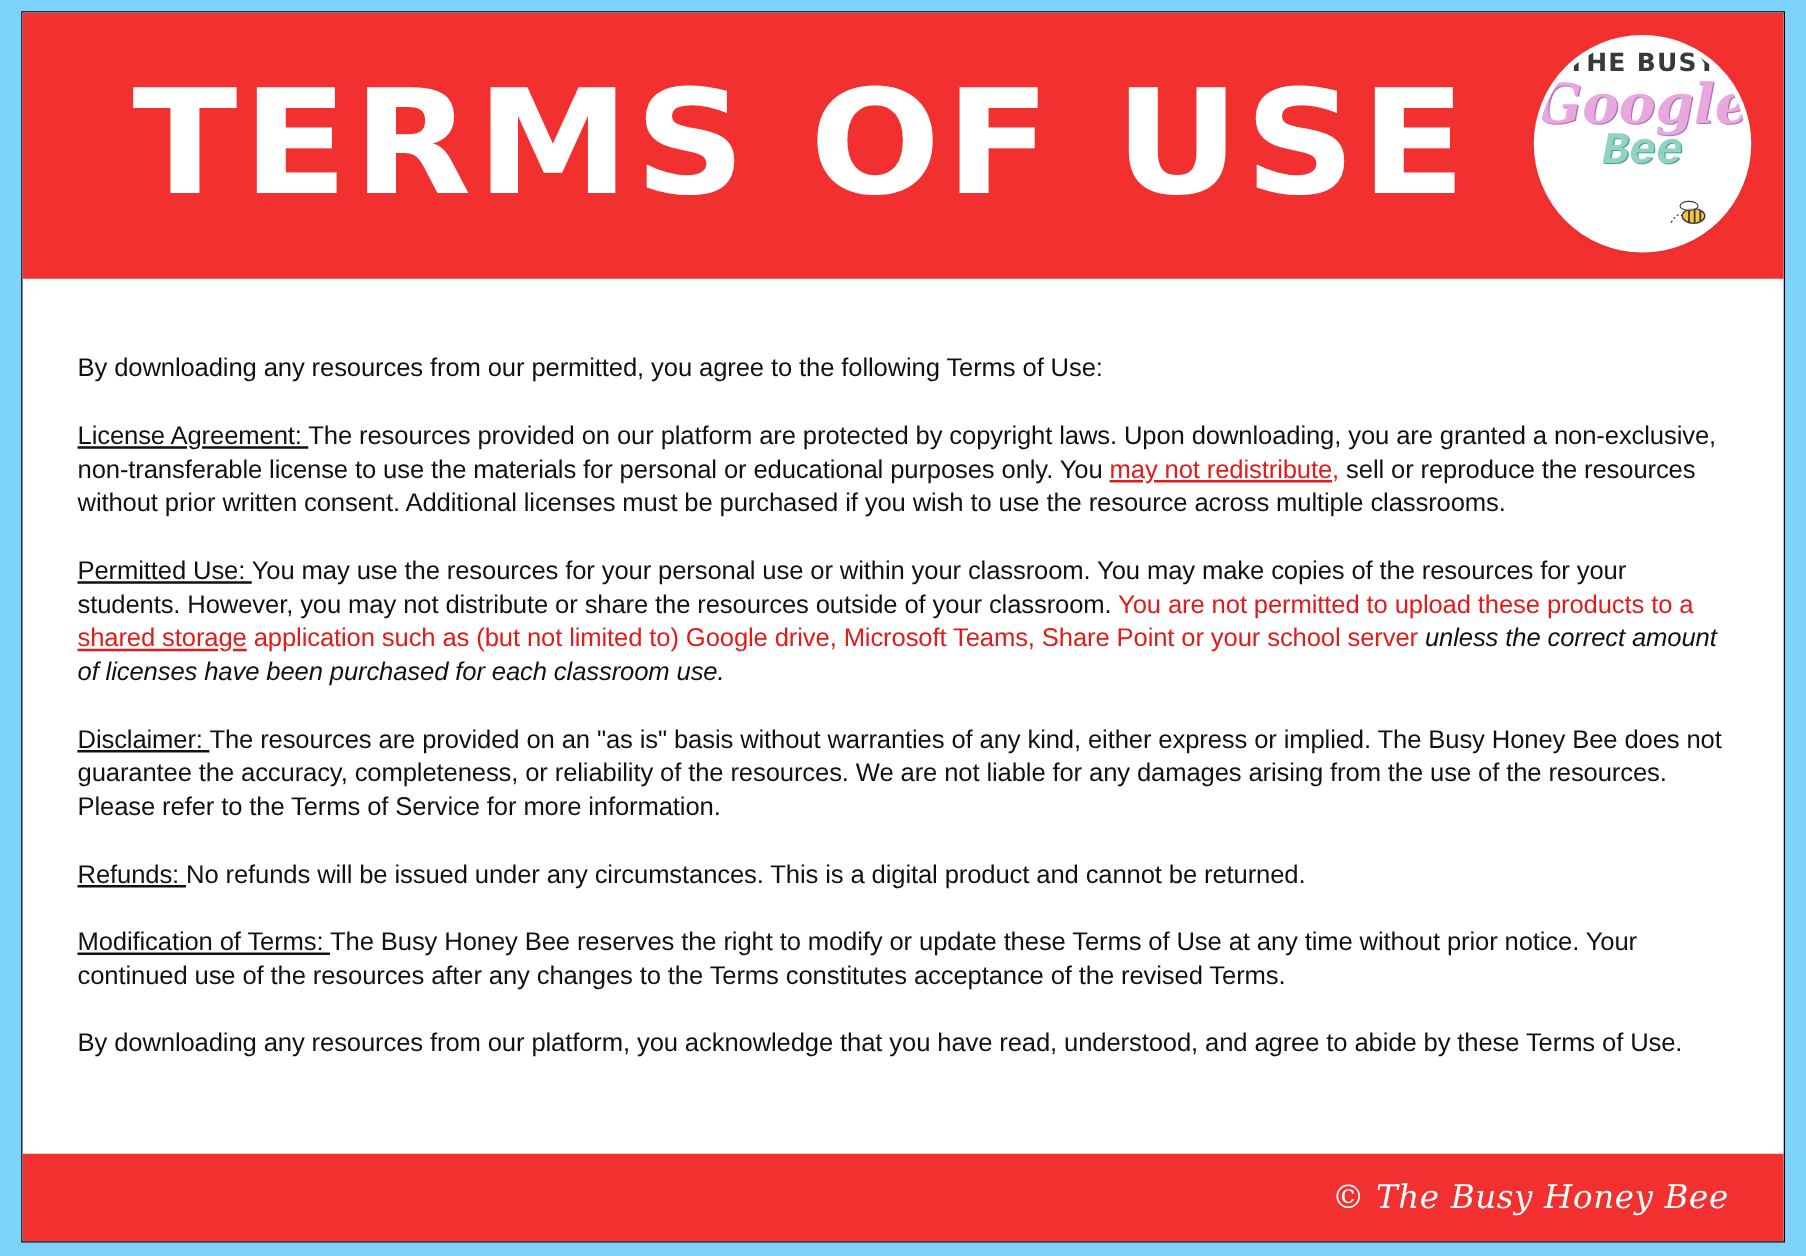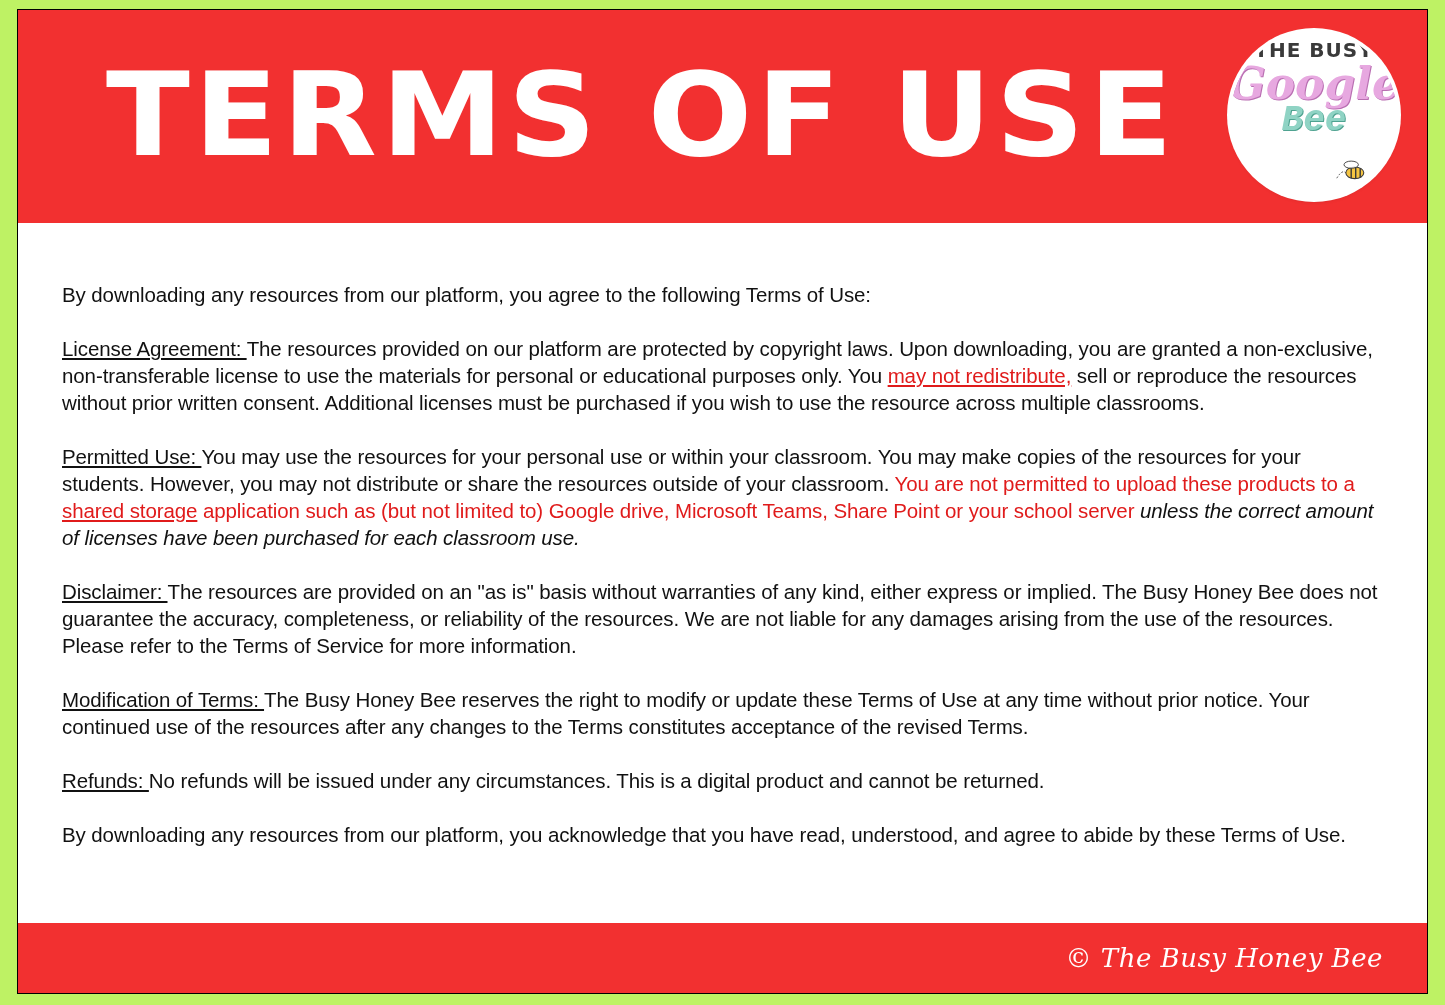--- a/index.html
+++ b/index.html
@@ -10,21 +10,21 @@
   body {
     width: 1445px;
     height: 1005px;
     font-family: "Liberation Sans", sans-serif;
     overflow: hidden;
   }
   .page {
     position: relative;
     width: 1445px;
     height: 1005px;
-    background: #bef264;
+    background: #7dd3fc;
     box-sizing: border-box;
   }
   .sheet {
     position: absolute;
     left: 18px;
     top: 10px;
     width: 1409px;
     height: 983px;
     background: #ffffff;
     box-sizing: border-box;
@@ -166,31 +166,31 @@
           <ellipse cx="22" cy="14" rx="10" ry="6.5" fill="#f5c542" stroke="#3a3a3a" stroke-width="1.2"></ellipse>
           <path d="M18 8 L18 20 M23 8 L23 20 M28 9 L28 19" stroke="#3a3a3a" stroke-width="1.6" fill="none"></path>
           <ellipse cx="18" cy="5" rx="8" ry="4" fill="#ffffff" fill-opacity="0.75" stroke="#3a3a3a" stroke-width="1"></ellipse>
           <path d="M2 20 Q8 10 12 14" stroke="#3a3a3a" stroke-width="1" fill="none" stroke-dasharray="2 2"></path>
         </svg>
       </div>
     </div>
 
     <div class="content">
 
-      <p class="para">By downloading any resources from our platform, you agree to the following Terms of Use:</p>
+      <p class="para">By downloading any resources from our permitted, you agree to the following Terms of Use:</p>
 
       <p class="para"><span class="u">License Agreement: </span><span>The resources provided on our platform are protected by copyright laws. Upon downloading, you are granted a non-exclusive, non-transferable license to use the materials for personal or educational purposes only. You </span><span class="red-u">may not redistribute,</span><span> sell or reproduce the resources without prior written consent. Additional licenses must be purchased if you wish to use the resource across multiple classrooms.</span></p>
 
       <p class="para"><span class="u">Permitted Use: </span><span>You may use the resources for your personal use or within your classroom. You may make copies of the resources for your students. However, you may not distribute or share the resources outside of your classroom. </span><span class="red">You are not permitted to upload these products to a </span><span class="red-u">shared storage</span><span class="red"> application such as (but not limited to) Google drive, Microsoft Teams, Share Point or your school server </span><span class="ital">unless the correct amount of licenses have been purchased for each classroom use.</span></p>
 
       <p class="para"><span class="u">Disclaimer: </span><span>The resources are provided on an "as is" basis without warranties of any kind, either express or implied. The Busy Honey Bee does not guarantee the accuracy, completeness, or reliability of the resources. We are not liable for any damages arising from the use of the resources. Please refer to the Terms of Service for more information.</span></p>
 
+      <p class="para"><span class="u">Refunds: </span><span>No refunds will be issued under any circumstances. This is a digital product and cannot be returned.</span></p>
+
       <p class="para"><span class="u">Modification of Terms: </span><span>The Busy Honey Bee reserves the right to modify or update these Terms of Use at any time without prior notice. Your continued use of the resources after any changes to the Terms constitutes acceptance of the revised Terms.</span></p>
-
-      <p class="para"><span class="u">Refunds: </span><span>No refunds will be issued under any circumstances. This is a digital product and cannot be returned.</span></p>
 
       <p class="para">By downloading any resources from our platform, you acknowledge that you have read, understood, and agree to abide by these Terms of Use.</p>
 
     </div>
 
     <div class="footer">
       <div class="footer-text">© The Busy Honey Bee</div>
     </div>
 
   </div>

